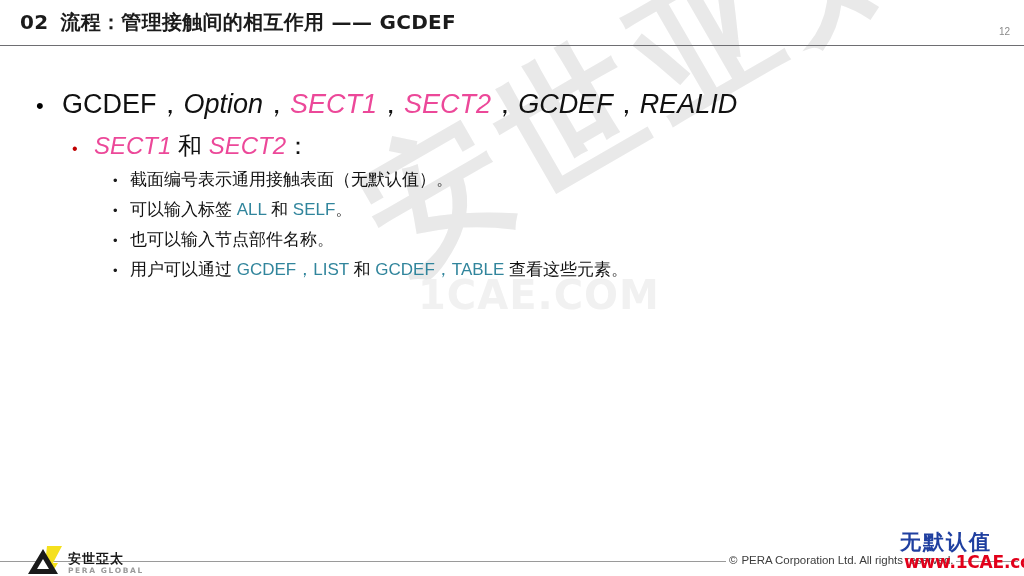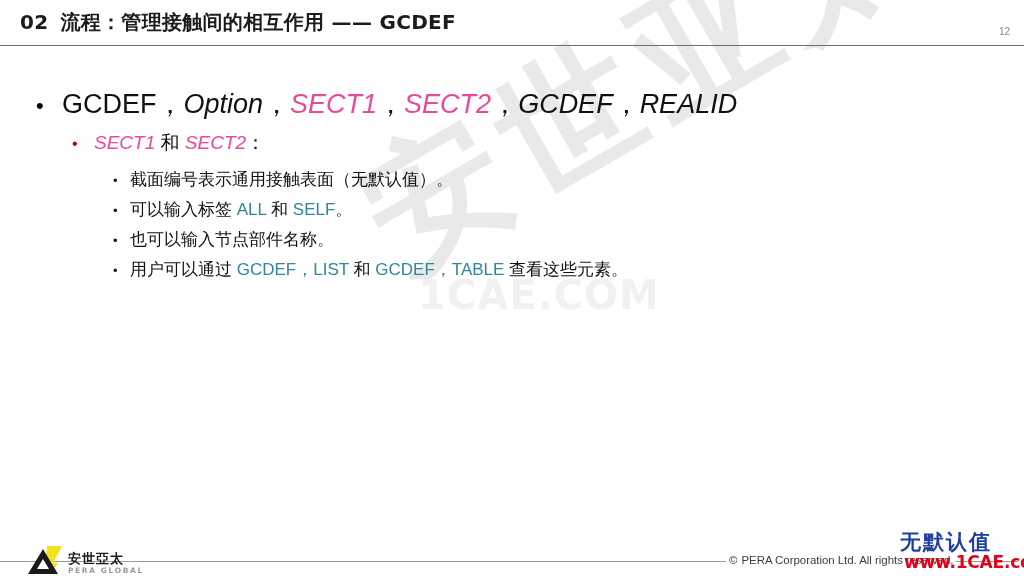--- a/index.html
+++ b/index.html
@@ -124,21 +124,21 @@
     white-space: nowrap;
   }
   .lvl2 .bul {
     font-size: 16px;
     line-height: 1;
     color: #c00000;
     width: 22px;
     flex: none;
   }
   .lvl2 .txt {
-    font-size: 19px;
+    font-size: 24px;
     color: #111;
   }
 
   .lvl3 {
     position: absolute;
     left: 113px;
     display: flex;
     align-items: baseline;
     white-space: nowrap;
   }

